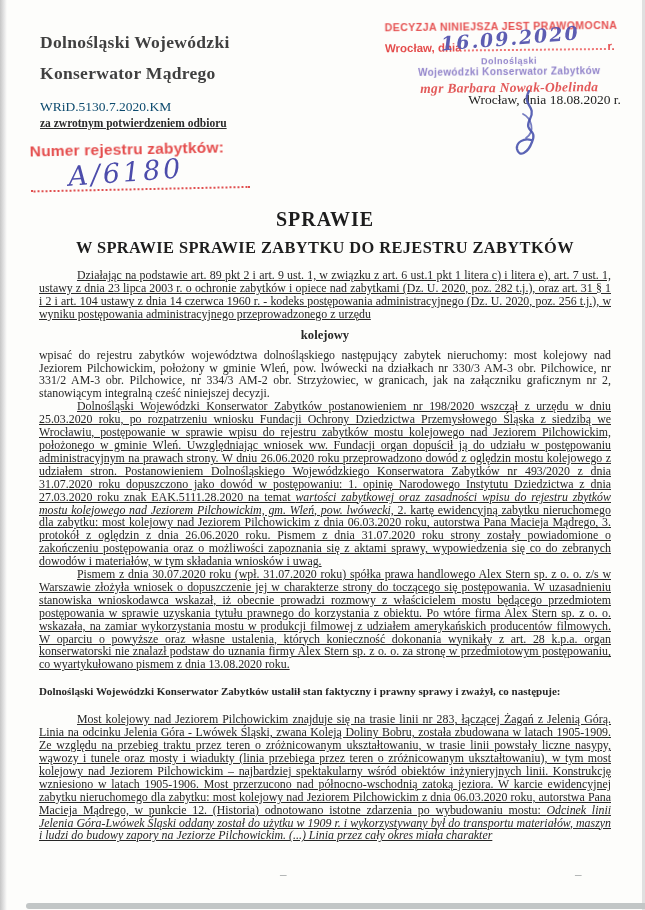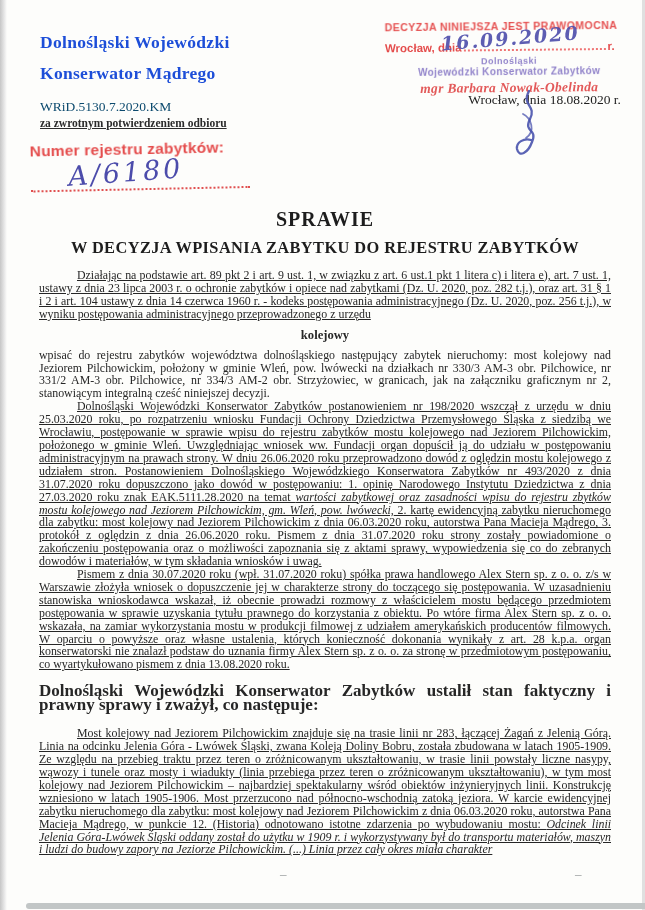--- a/index.html
+++ b/index.html
@@ -13,21 +13,21 @@
     background:linear-gradient(90deg,#c6c6c6,#ececec 70%,#fdfdfb);}
   .edge-right{position:absolute;right:0;top:0;bottom:0;width:3px;background:#e0e0e0;}
   .edge-bottom{position:absolute;left:26px;right:0;bottom:1px;height:6px;
     background:#c2c6c6;border-radius:4px 0 0 4px;}
   .footer-mark{position:absolute;top:866px;color:#8d9191;font-size:13px;}
   .footer-mark.center{left:280px;}
   .footer-mark.right{left:575px;}
 
   
   .office{position:absolute;left:40px;top:32px;}
-  .office .l1,.office .l2{font-weight:bold;font-size:17.5px;letter-spacing:.3px;color:#1d4ed8;}
+  .office .l1,.office .l2{font-weight:bold;font-size:17.5px;letter-spacing:.3px;color:#404040;}
   .office .l2{margin-top:10px;}
   .office .case{margin-top:15px;font-size:13.5px;color:#0c4a6e;}
   .office .delivery{margin-top:2px;font-size:11.5px;font-weight:bold;
     text-decoration:underline;color:#2b2b2b;}
 
   
   .vstamp{position:absolute;left:385px;top:20px;width:248px;transform:rotate(-.6deg);}
   .vstamp .line1{font-family:"Liberation Sans","DejaVu Sans",sans-serif;
     font-weight:bold;font-size:10.6px;color:#e23a3a;letter-spacing:.4px;
     opacity:.88;filter:blur(.25px);white-space:nowrap;}
@@ -62,21 +62,21 @@
   .title1{text-align:center;font-weight:bold;font-size:20px;letter-spacing:1px;color:#1d1d1d;}
   .title2{text-align:center;font-weight:bold;font-size:16.4px;letter-spacing:.4px;
     margin-top:7px;color:#1d1d1d;white-space:nowrap;}
   p{margin:0;font-size:11.9px;line-height:12.9px;text-align:justify;color:#262626;}
   .indent{text-indent:38px;text-decoration:underline;}
   .p-legal{margin-top:11px;}
   .h-center{text-align:center;font-weight:bold;font-size:12.6px;margin:7px 0 6px;}
   .h-uzas{text-align:center;font-weight:bold;font-size:13.4px;letter-spacing:.6px;margin:9px 0 8px;}
   .b{font-weight:normal;}
   .it{font-style:italic;}
-  .findings{font-weight:bold;font-size:17px;line-height:14px;margin-top:13px;}
+  .findings{font-weight:bold;font-size:11px;line-height:14px;margin-top:13px;}
   .p-history{margin-top:15px;}
 </style>
 </head>
 <body>
 
 <div class="page">
 
   <div class="edge-left"></div>
   <div class="edge-right"></div>
   <div class="edge-bottom"></div>
@@ -109,21 +109,21 @@
   </svg>
 
   <div class="rstamp">
     <div class="label">Numer rejestru zabytków:</div>
     <div class="dots"></div>
     <div class="hand-num">A/6180</div>
   </div>
 
   <div class="docbody">
     <div class="title1">SPRAWIE</div>
-    <div class="title2">W DECYZJA WPISANIA ZABYTKU DO REJESTRU ZABYTKÓW</div>
+    <div class="title2">W SPRAWIE SPRAWIE ZABYTKU DO REJESTRU ZABYTKÓW</div>
 
     <p class="indent p-legal">Działając na podstawie art. 89 pkt 2 i art. 9 ust. 1, w związku z art. 6 ust.1 pkt 1 litera c) i litera e), art. 7 ust. 1, ustawy z dnia 23 lipca 2003 r. o ochronie zabytków i opiece nad zabytkami (Dz. U. 2020, poz. 282 t.j.), oraz art. 31 § 1 i 2 i art. 104 ustawy z dnia 14 czerwca 1960 r. - kodeks postępowania administracyjnego (Dz. U. 2020, poz. 256 t.j.), w wyniku postępowania administracyjnego przeprowadzonego z urzędu</p>
 
     <div class="h-center">kolejowy</div>
 
     <p><span>wpisać do rejestru zabytków województwa dolnośląskiego następujący zabytek nieruchomy: </span><span class="b">most kolejowy nad Jeziorem Pilchowickim, położony w gminie Wleń, pow. lwówecki na działkach nr 330/3 AM-3 obr. Pilchowice, nr 331/2 AM-3 obr. Pilchowice, nr 334/3 AM-2 obr. Strzyżowiec,</span><span> w granicach, jak na załączniku graficznym nr 2, stanowiącym integralną cześć niniejszej decyzji.</span></p>
 
 
     <p class="indent"><span>Dolnośląski Wojewódzki Konserwator Zabytków postanowieniem nr 198/2020 wszczął z urzędu w dniu 25.03.2020 roku, po rozpatrzeniu wniosku Fundacji Ochrony Dziedzictwa Przemysłowego Śląska z siedzibą we Wrocławiu, postępowanie w sprawie wpisu do rejestru zabytków mostu kolejowego nad Jeziorem Pilchowickim, położonego w gminie Wleń. Uwzględniając wniosek ww. Fundacji organ dopuścił ją do udziału w postępowaniu administracyjnym na prawach strony. W dniu 26.06.2020 roku przeprowadzono dowód z oględzin mostu kolejowego z udziałem stron. Postanowieniem Dolnośląskiego Wojewódzkiego Konserwatora Zabytków nr 493/2020 z dnia 31.07.2020 roku dopuszczono jako dowód w postępowaniu: 1. opinię Narodowego Instytutu Dziedzictwa z dnia 27.03.2020 roku znak EAK.5111.28.2020 na temat </span><span class="it">wartości zabytkowej oraz zasadności wpisu do rejestru zbytków mostu kolejowego nad Jeziorem Pilchowickim, gm. Wleń, pow. lwówecki,</span><span> 2. kartę ewidencyjną zabytku nieruchomego dla zabytku: most kolejowy nad Jeziorem Pilchowickim z dnia 06.03.2020 roku, autorstwa Pana Macieja Mądrego, 3. protokół z oględzin z dnia 26.06.2020 roku. Pismem z dnia 31.07.2020 roku strony zostały powiadomione o zakończeniu postępowania oraz o możliwości zapoznania się z aktami sprawy, wypowiedzenia się co do zebranych dowodów i materiałów, w tym składania wniosków i uwag.</span></p>
 

